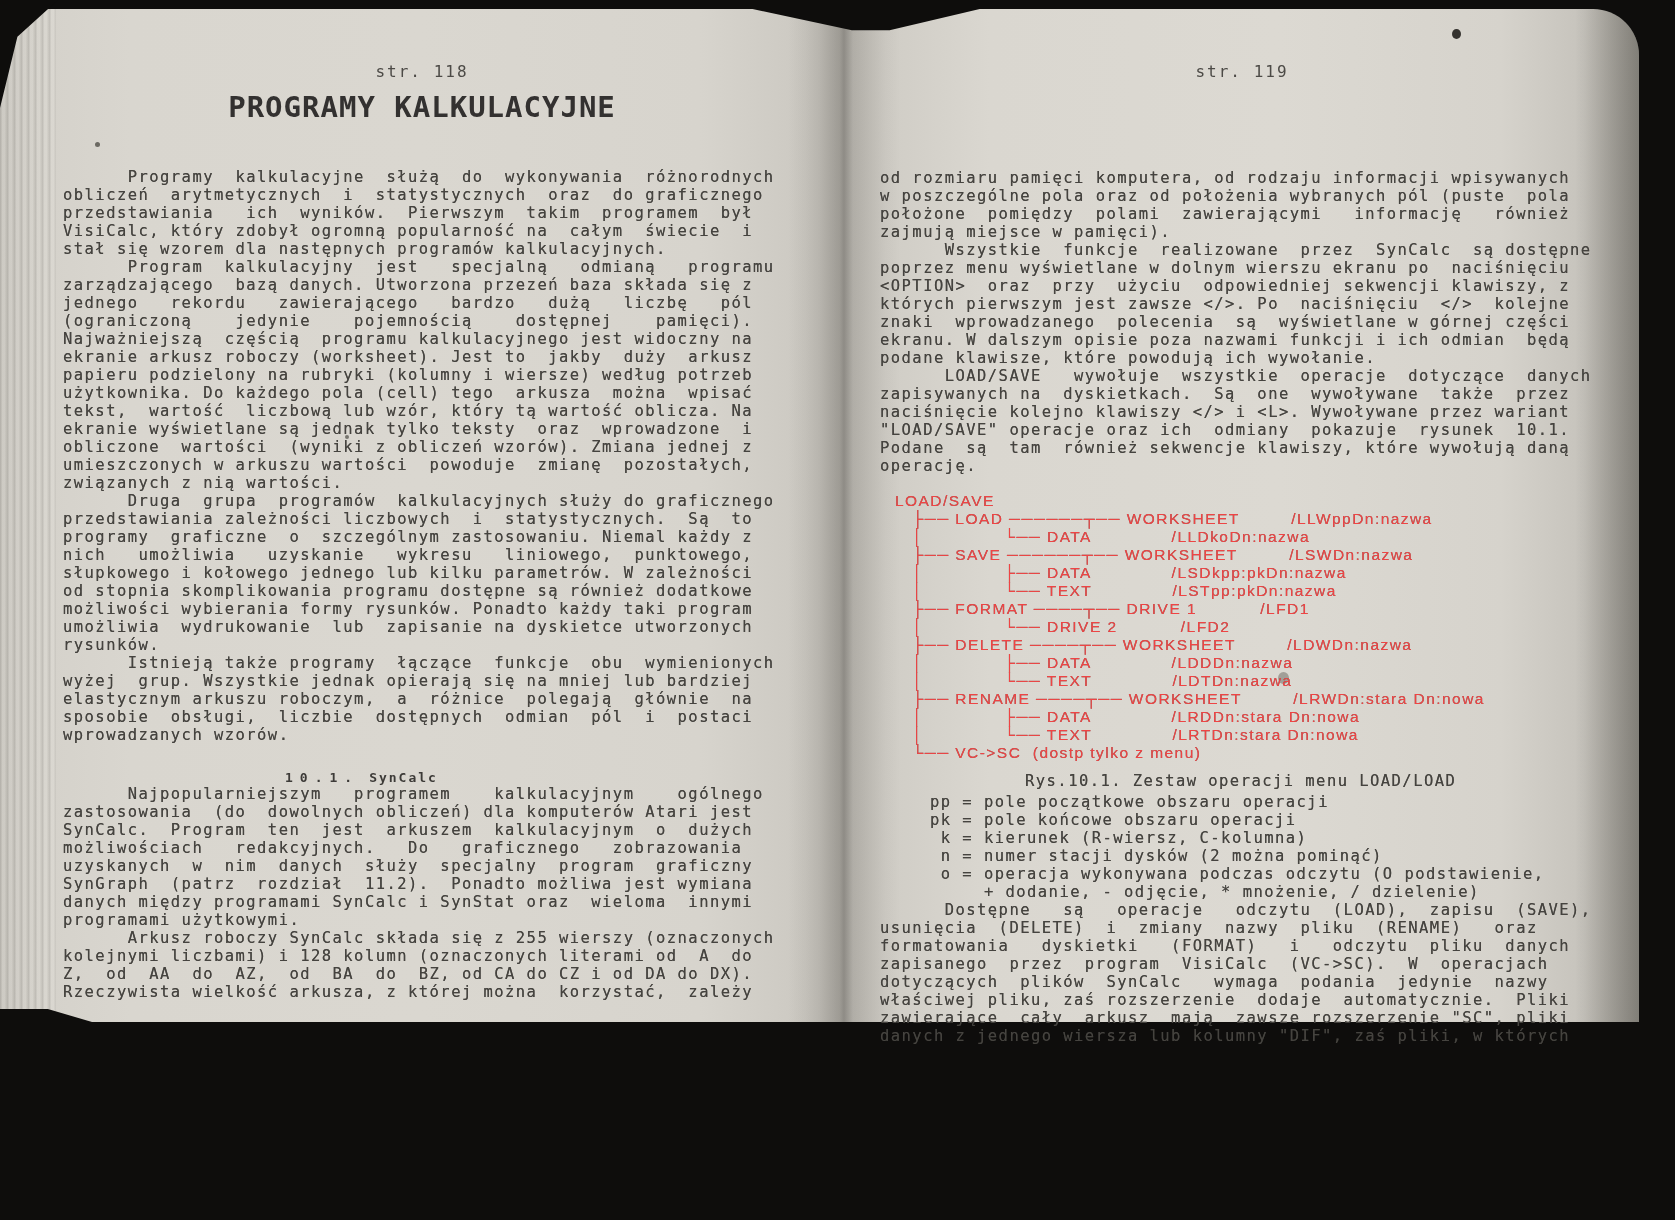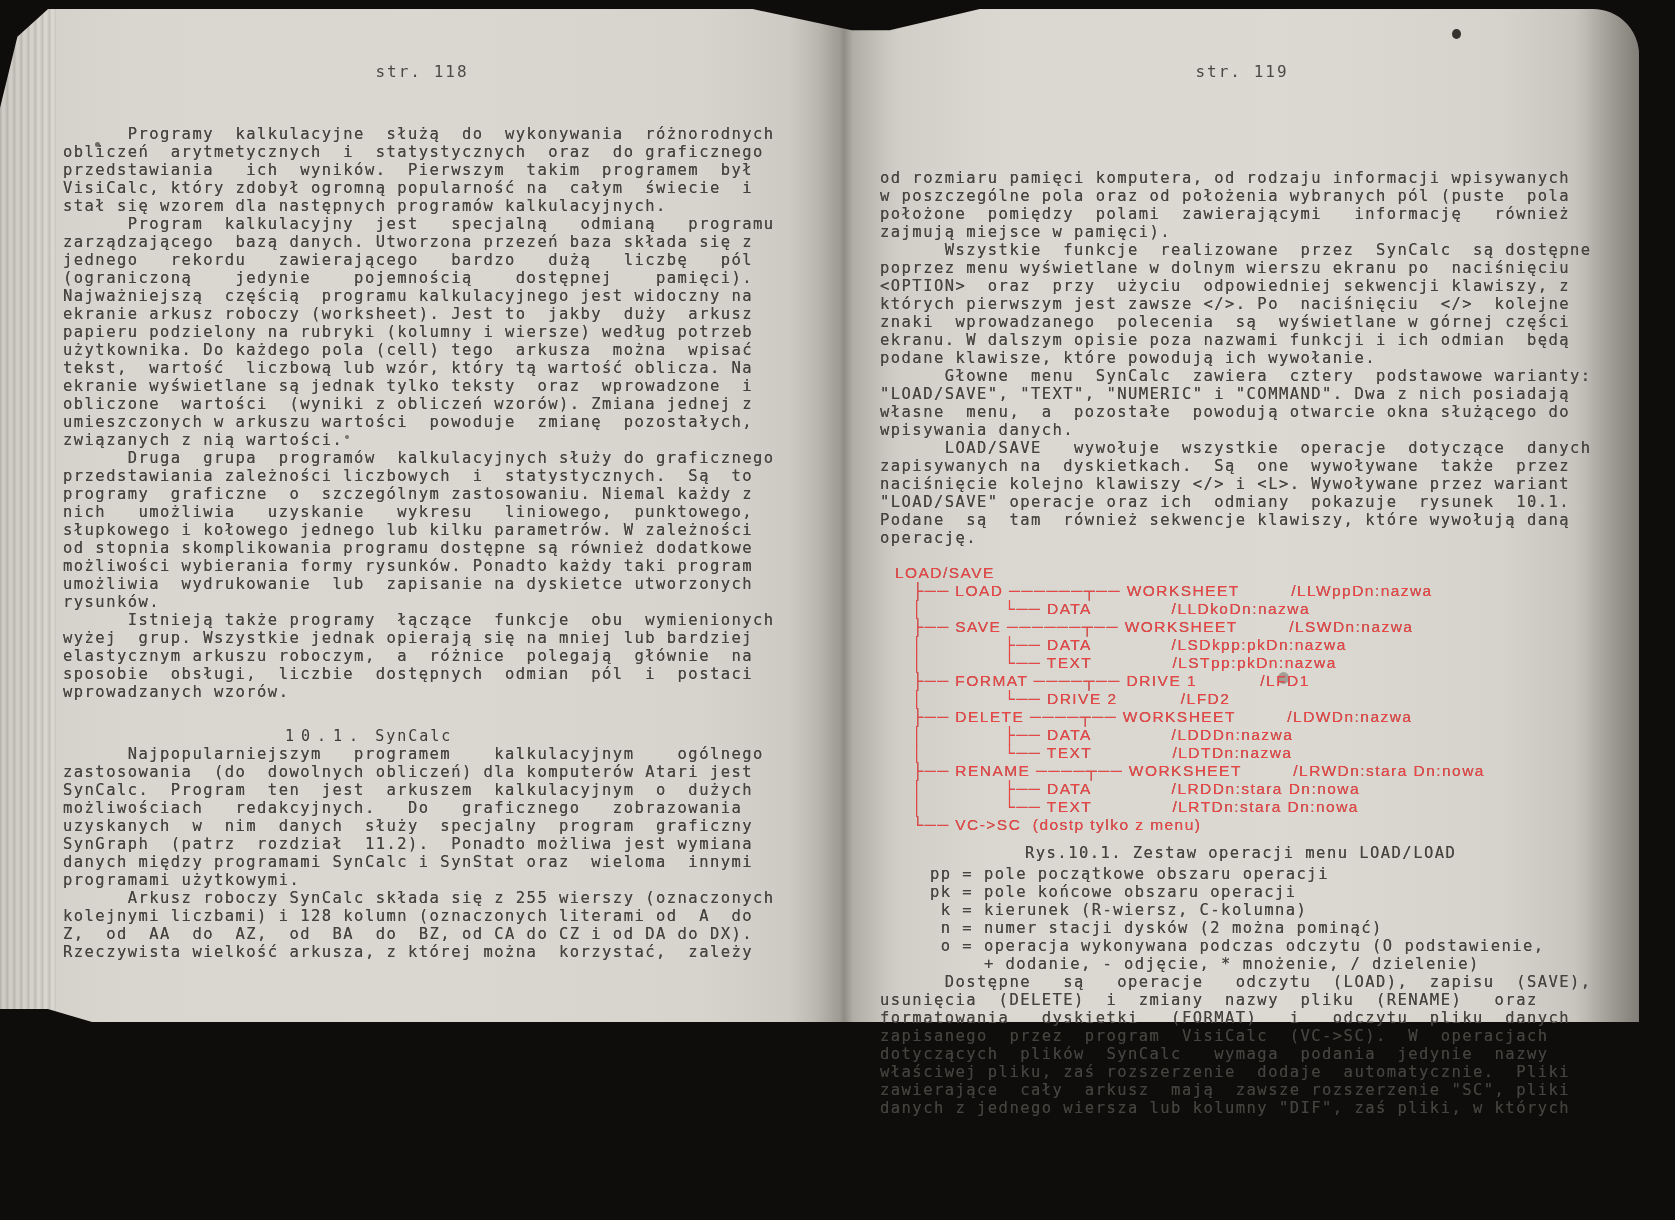--- a/index.html
+++ b/index.html
@@ -72,21 +72,21 @@
     font-family:"DejaVu Sans Mono",monospace;
     font-size:15.5px;line-height:18px;letter-spacing:1.45px;
     color:#45433f;
     text-shadow:0 0 .6px rgba(66,64,60,.75);
   }
   .page.left .body{margin-top:44px;}
   .page.right .body{margin-top:88px;}
   .mt-gap{margin-top:7px;}
   .mt-blank{margin-top:14px;}
   .section-heading{
-    margin:26px 0 0 222px;font-weight:normal;font-size:15px;color:#3d3b38;
+    margin:26px 0 0 222px;font-weight:bold;font-size:13px;color:#3d3b38;
   }
   .section-heading .sec-num{letter-spacing:7px;}
   .section-heading .sec-name{letter-spacing:2px;margin-left:10px;}
   .heading-follow{margin-top:22px;}
 
   pre.diagram{
     margin:17px 0 0 15px;white-space:pre;
     font-family:Liberation Sans, sans-serif;
     font-size:15.5px;line-height:18px;letter-spacing:1.45px;
     color:#ef4444;text-shadow:0 0 .6px rgba(66,64,60,.75);
@@ -116,20 +116,21 @@
   <div class="spine-notch"></div>
   <div class="bottom-notch"></div>
 
   <div class="speck" style="left:1452px;top:29px;width:9px;height:10px;background:#34322e;"></div>
   <div class="speck" style="left:95px;top:142px;width:5px;height:5px;background:#6b6962;"></div>
   <div class="speck" style="left:345px;top:435px;width:4px;height:4px;background:#77756e;"></div>
   <div class="speck" style="left:1278px;top:672px;width:11px;height:12px;background:rgba(104,101,94,.5);"></div>
 
   <div class="page left">
     <div class="page-header">str. 118</div>
+    <div class="chapter-title">PROGRAMY KALKULACYJNE</div>
     <div class="body">
       <pre class="para">      Programy  kalkulacyjne  służą  do  wykonywania  różnorodnych
 obliczeń  arytmetycznych  i  statystycznych  oraz  do graficznego
 przedstawiania   ich  wyników.  Pierwszym  takim  programem  był
 VisiCalc, który zdobył ogromną popularność na  całym  świecie  i
 stał się wzorem dla następnych programów kalkulacyjnych.</pre>
       <pre class="para mt-gap">      Program  kalkulacyjny  jest   specjalną   odmianą   programu
 zarządzającego  bazą danych. Utworzona przezeń baza składa się z
 jednego   rekordu   zawierającego   bardzo   dużą   liczbę   pól
 (ograniczoną    jedynie    pojemnością    dostępnej    pamięci).
@@ -179,24 +180,20 @@
 w poszczególne pola oraz od położenia wybranych pól (puste  pola
 położone  pomiędzy  polami  zawierającymi   informację   również
 zajmują miejsce w pamięci).</pre>
       <pre class="para mt-blank">      Wszystkie  funkcje  realizowane  przez  SynCalc  są dostępne
 poprzez menu wyświetlane w dolnym wierszu ekranu po  naciśnięciu
 &lt;OPTION&gt;  oraz  przy  użyciu  odpowiedniej sekwencji klawiszy, z
 których pierwszym jest zawsze &lt;/&gt;. Po  naciśnięciu  &lt;/&gt;  kolejne
 znaki  wprowadzanego  polecenia  są  wyświetlane w górnej części
 ekranu. W dalszym opisie poza nazwami funkcji i ich odmian  będą
 podane klawisze, które powodują ich wywołanie.</pre>
-      <pre class="para">      Głowne  menu  SynCalc  zawiera  cztery  podstawowe warianty:
-"LOAD/SAVE", "TEXT", "NUMERIC" i "COMMAND". Dwa z nich posiadają
-własne  menu,  a  pozostałe  powodują otwarcie okna służącego do
-wpisywania danych.</pre>
       <pre class="para mt-blank">      LOAD/SAVE   wywołuje  wszystkie  operacje  dotyczące  danych
 zapisywanych na  dyskietkach.  Są  one  wywoływane  także  przez
 naciśnięcie kolejno klawiszy &lt;/&gt; i &lt;L&gt;. Wywoływane przez wariant
 "LOAD/SAVE" operacje oraz ich  odmiany  pokazuje  rysunek  10.1.
 Podane  są  tam  również sekwencje klawiszy, które wywołują daną
 operację.</pre>
       <pre class="diagram">LOAD/SAVE
    ├── LOAD ──────┬── WORKSHEET         /LLWppDn:nazwa
    │              └── DATA              /LLDkoDn:nazwa
    ├── SAVE ──────┬── WORKSHEET         /LSWDn:nazwa

